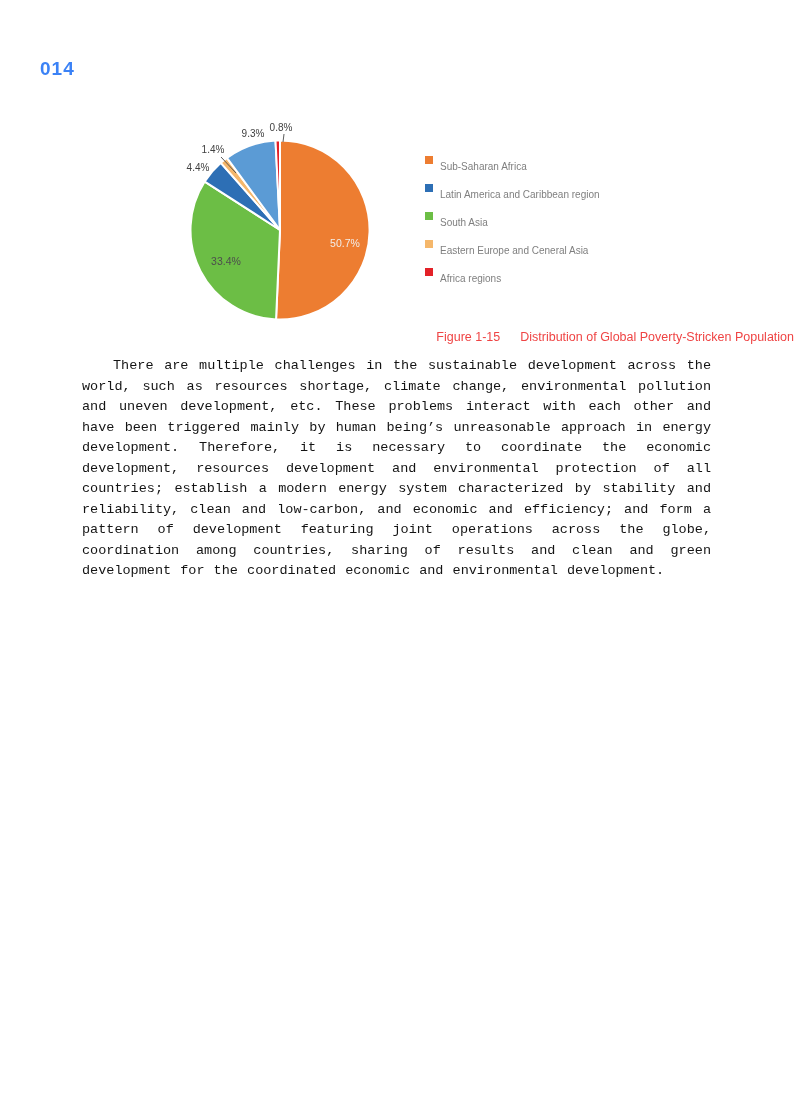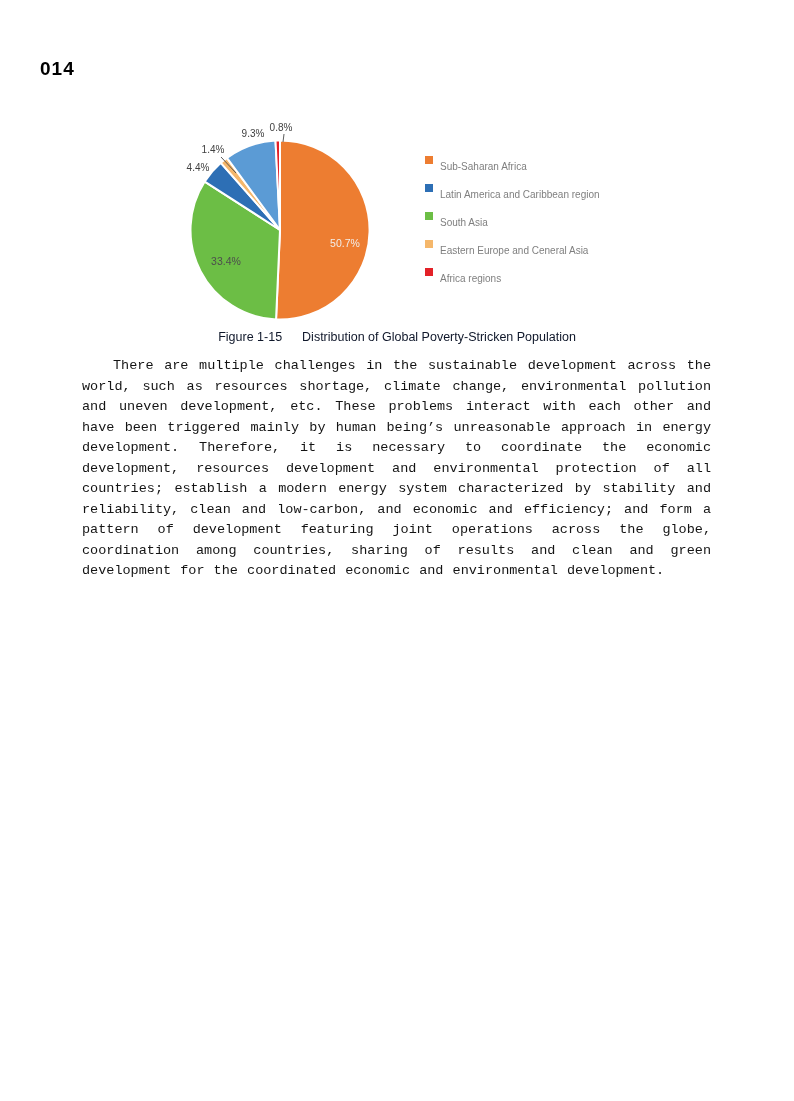--- a/index.html
+++ b/index.html
@@ -14,21 +14,21 @@
     background: #ffffff;
     overflow: hidden;
     font-family: "Liberation Sans", sans-serif;
   }
   .page-number {
     position: absolute;
     left: 40px;
     top: 58px;
     font-size: 19px;
     font-weight: bold;
-    color: #000000;
+    color: #3b82f6;
     letter-spacing: 1px;
     font-family: "Liberation Sans", sans-serif;
   }
   .chart-svg {
     position: absolute;
     left: 0;
     top: 0;
     width: 794px;
     height: 360px;
   }
@@ -54,23 +54,23 @@
     color: #7F7F7F;
     white-space: nowrap;
     font-family: "Liberation Sans", sans-serif;
     margin-top: 12px;
   }
   .figure-caption {
     position: absolute;
     left: 0;
     top: 330px;
     width: 794px;
-    text-align: center;
+    text-align: right;
     font-size: 12.5px;
-    color: #0f172a;
+    color: #ef4444;
     font-family: "Liberation Sans", sans-serif;
   }
   .figure-caption .cap-num {
     margin-right: 20px;
   }
   .body-text {
     position: absolute;
     left: 82px;
     top: 356px;
     width: 629px;

